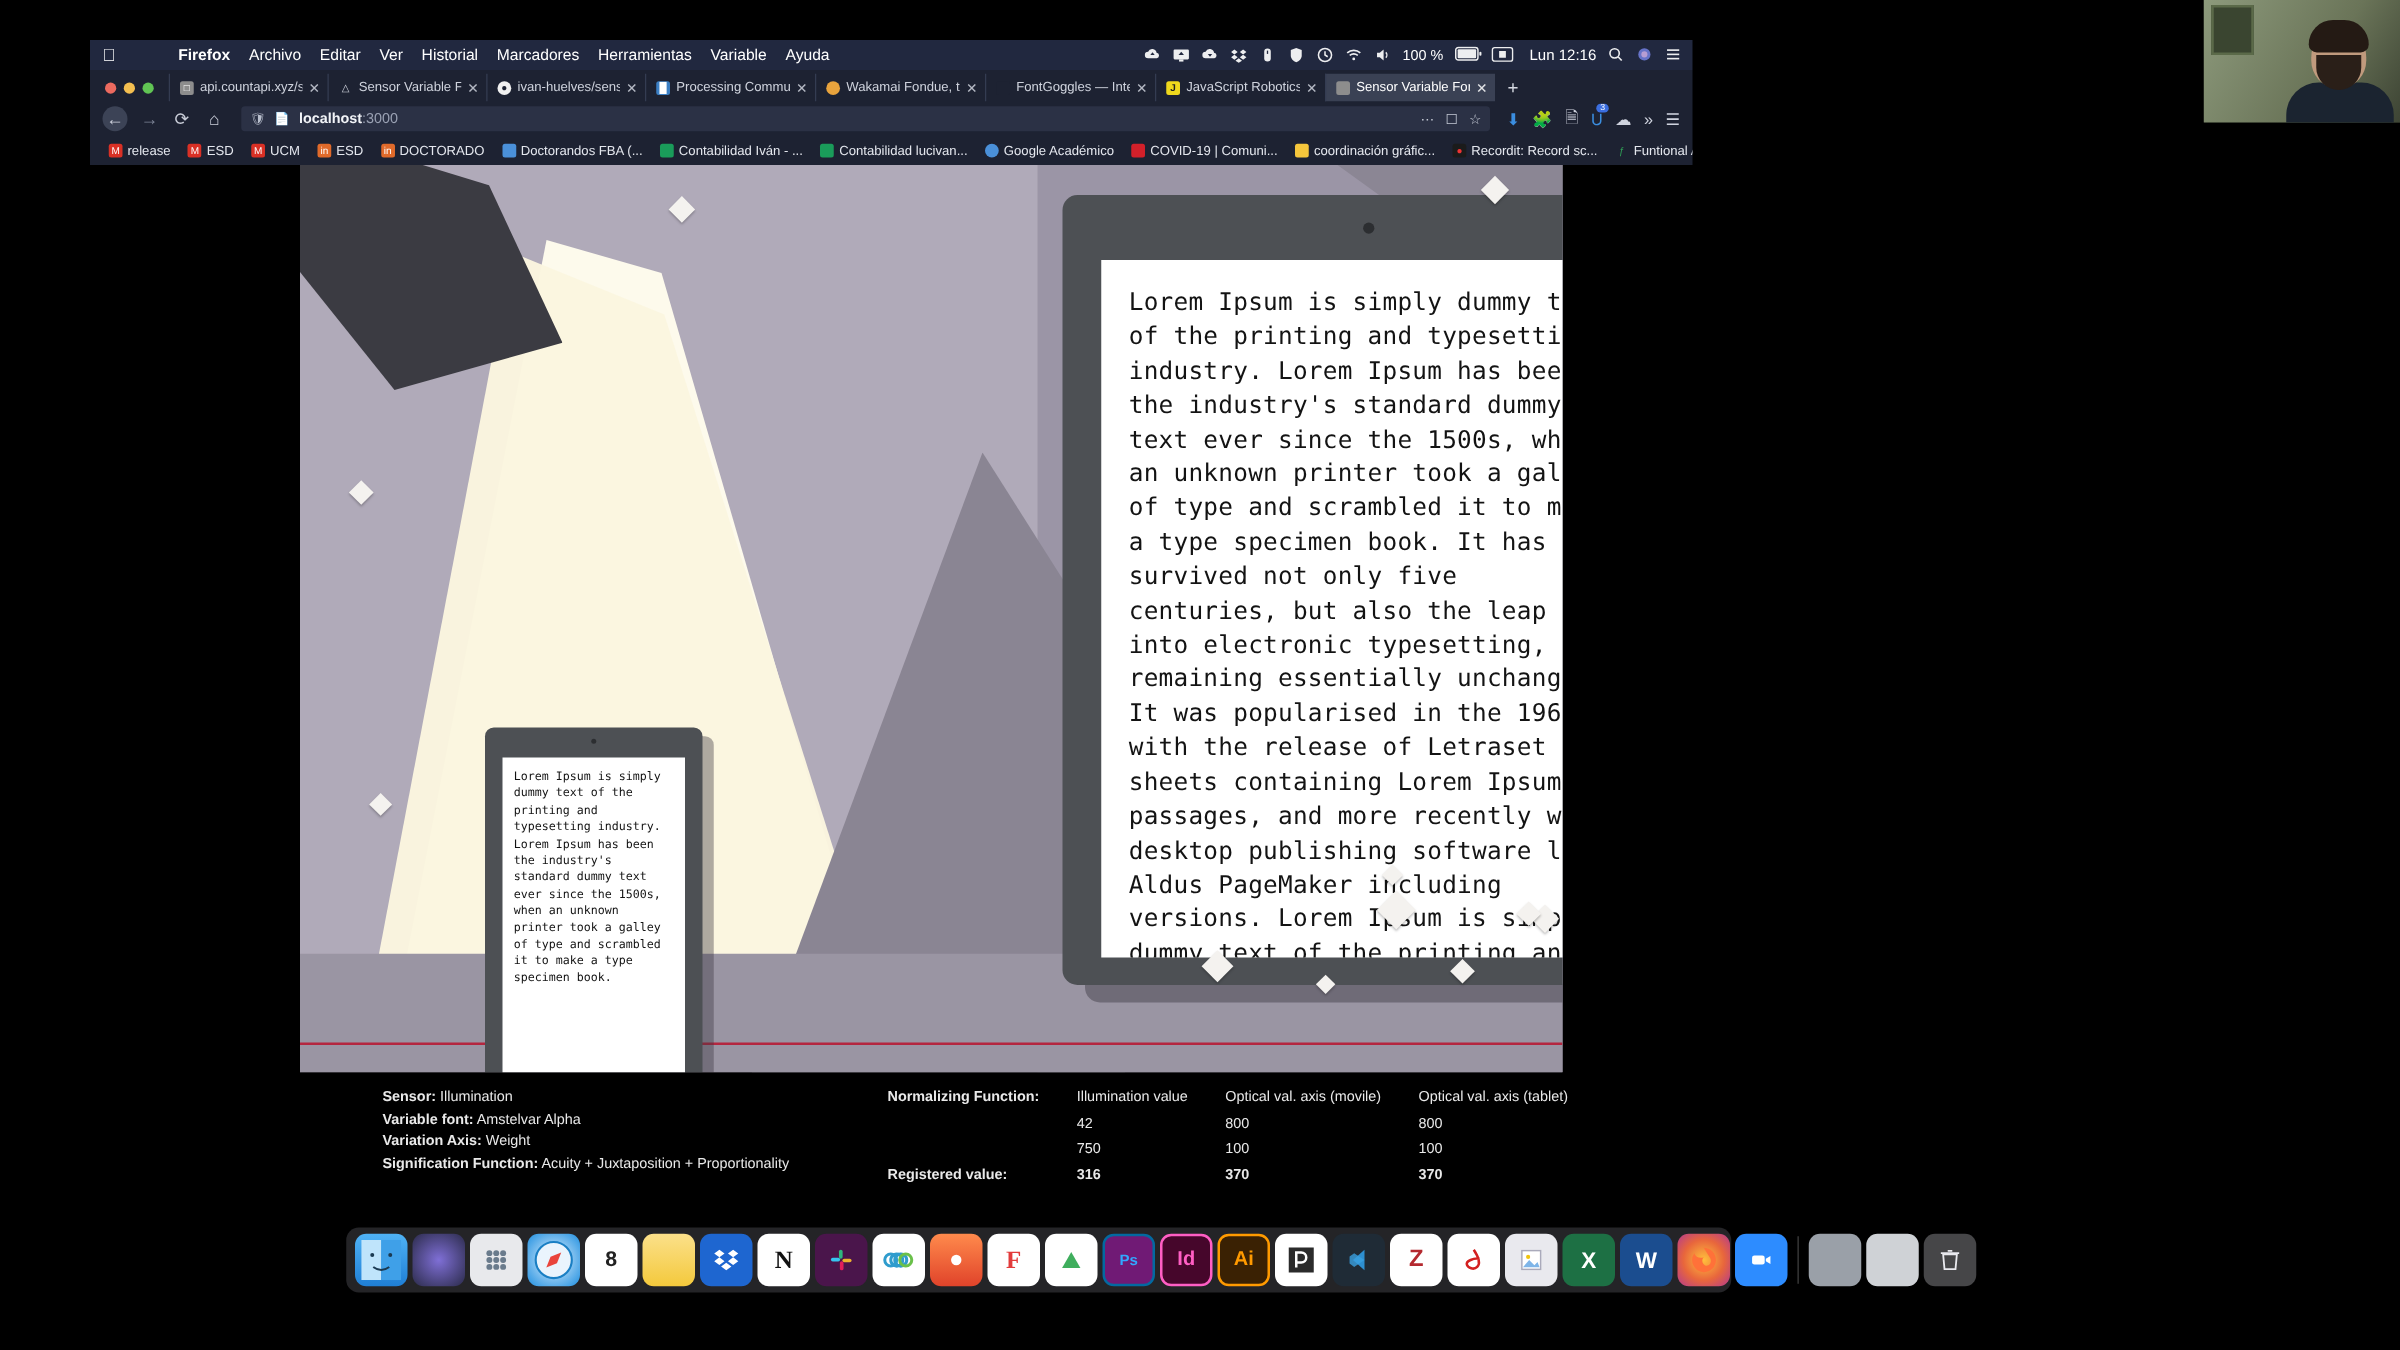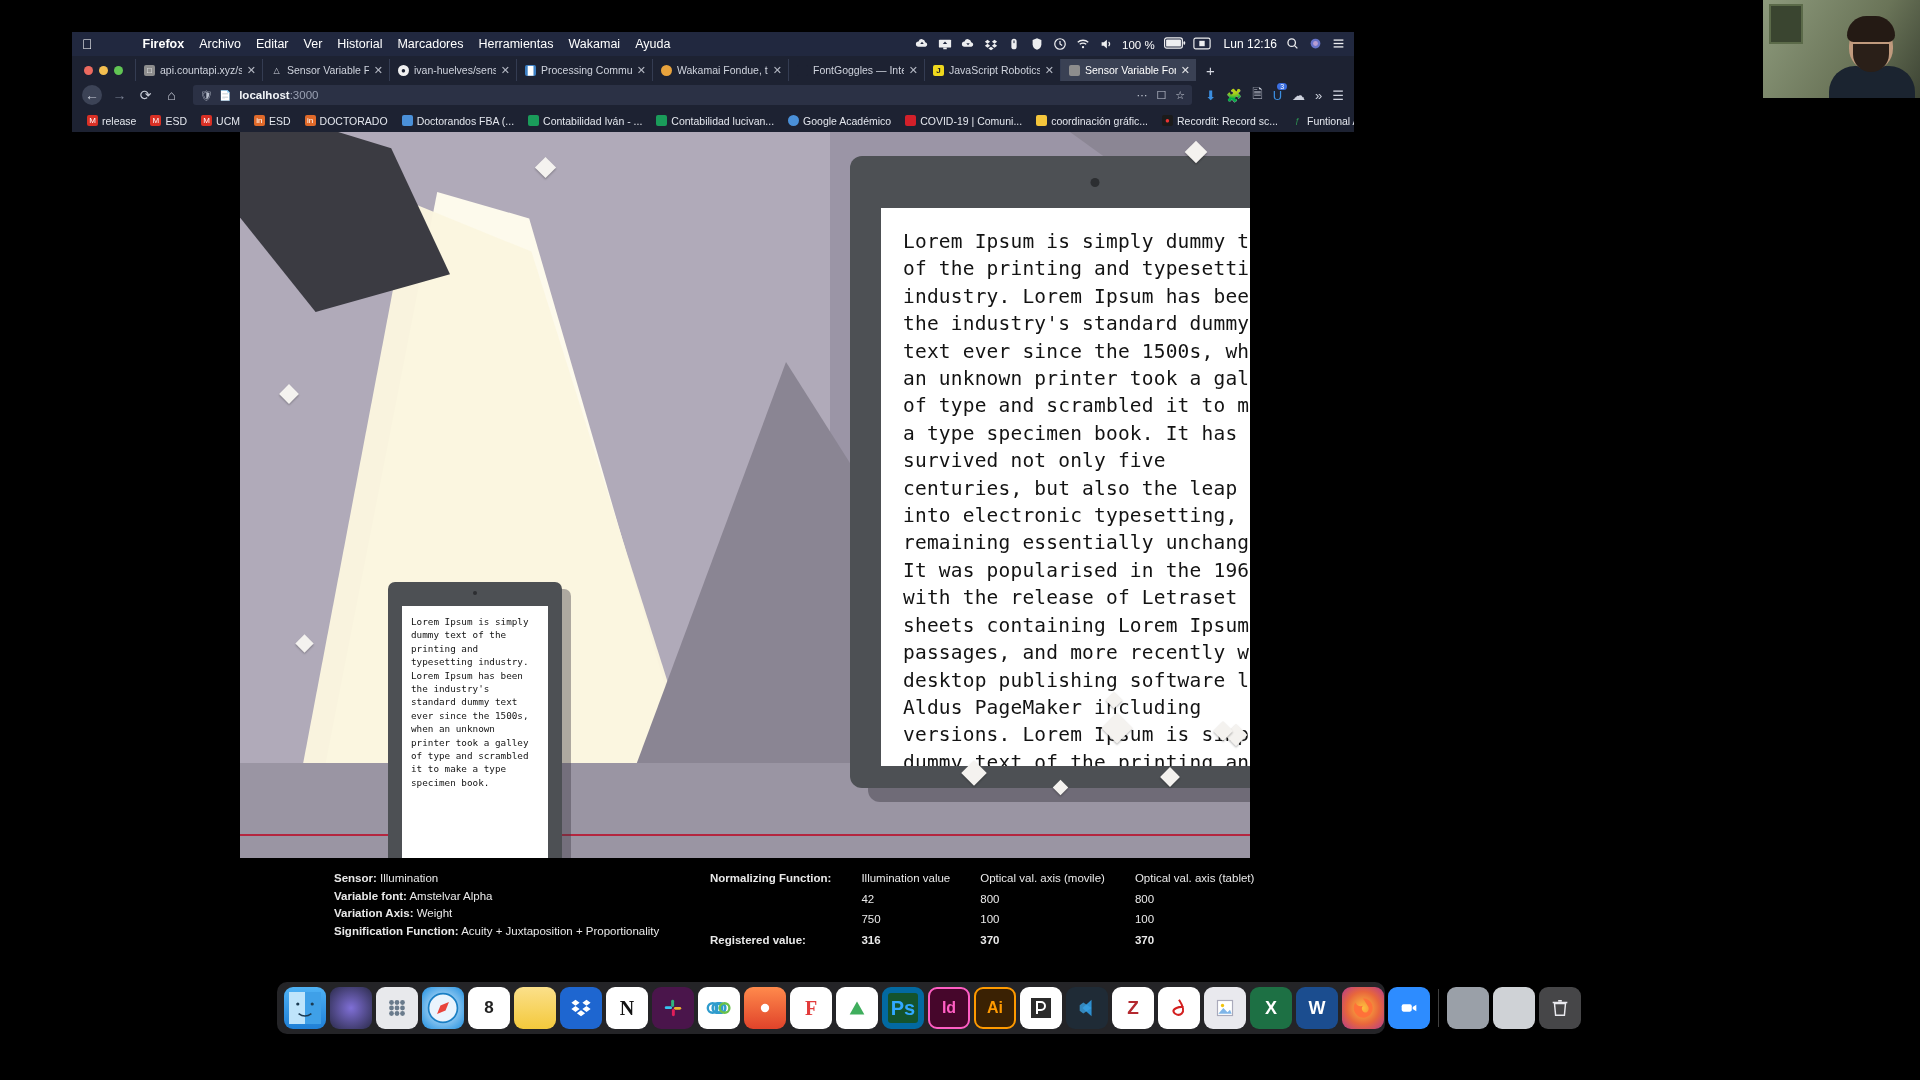--- a/index.html
+++ b/index.html
@@ -100,21 +100,21 @@
   .mobile .cam { position: absolute; left: 50%; top: 9px; transform: translateX(-50%); width: 4px; height: 4px; border-radius: 50%; background: #2c2e31; }
   .mobile .screen { position: absolute; left: 14px; top: 24px; right: 14px; bottom: 8px; background: #fff; overflow: hidden; padding: 9px 9px 0 9px; }
   .mobile .screen p { font-family: "DejaVu Sans Mono", "Liberation Mono", monospace; font-size: 9.3px; line-height: 13.4px; color: #131313; }
 
   .redline { position: absolute; left: 0; bottom: 22px; width: 100%; height: 2px; background: #b4263f; }
 
   .diamond { position: absolute; background: #f4f2ef; transform: rotate(45deg); box-shadow: 1px 1px 2px rgba(0,0,0,.25); }
 
   
   .infopanel { position: absolute; left: 0; top: 726px; width: 1282px; height: 116px; background: #000; color: #e9e9e9; font-size: 11.5px; padding: 12px 0 0 0; }
-  .infoleft { position: absolute; left: 234px; top: 12px; line-height: 17.5px; margin-left: 28px; }
+  .infoleft { position: absolute; left: 234px; top: 12px; line-height: 17.5px; }
   .infoleft b { font-weight: bold; }
   .inforight { position: absolute; left: 638px; top: 12px; }
   .itable { border-collapse: collapse; }
   .itable td { padding: 0 0 3px 0; line-height: 17.5px; font-size: 11.5px; vertical-align: top; white-space: nowrap; }
   .itable td.lab { font-weight: bold; padding-right: 30px; }
   .itable td.c { padding-right: 30px; }
   .itable td.hd { color: #e9e9e9; margin-top: 46px; }
   .itable td.bold { font-weight: bold; }
 
   
@@ -139,21 +139,21 @@
 
   <div class="menubar">
     <span class="apple"></span>
     <span class="mi bold">Firefox</span>
     <span class="mi">Archivo</span>
     <span class="mi">Editar</span>
     <span class="mi">Ver</span>
     <span class="mi">Historial</span>
     <span class="mi">Marcadores</span>
     <span class="mi">Herramientas</span>
-    <span class="mi">Wakamai</span>
+    <span class="mi">Variable</span>
     <span class="mi">Ayuda</span>
     <span class="spacer"></span>
     <span class="status">
       <span class="sicon">
         <svg viewBox="0 0 16 16" width="14" height="14">
             <path fill="#fff" d="M4 11a3 3 0 010-6 4 4 0 017.7.9A2.6 2.6 0 0112 11H4z"></path>
             <path fill="#21283f" d="M8 5.5l2 2.5H6z"></path>
           </svg>
       </span>
       <span class="sicon">
@@ -524,21 +524,21 @@
         </svg>
     </div>
     <div class="app" style="background:#fff;color:#e23b3b;font-size:20px;font-family:'Liberation Serif',serif">
       <span>F</span>
     </div>
     <div class="app" style="background:#fff">
       <svg viewBox="0 0 24 24" width="22" height="22">
           <path d="M4 19L12 5l8 14z" fill="#3fae5d"></path>
         </svg>
     </div>
-    <div class="app" style="background:#14532d;color:#31a8ff;font-size:20px;border:6px solid #0369a1">
+    <div class="app" style="background:#701a75;color:#31a8ff;font-size:12px;border:2px solid #0369a1">
       <span>Ps</span>
     </div>
     <div class="app" style="background:#46062b;color:#ff5ec4;font-size:16px;border:2px solid #ff5ec4">
       <span>Id</span>
     </div>
     <div class="app" style="background:#3a2103;color:#ff9a00;font-size:16px;border:2px solid #ff9a00">
       <span>Ai</span>
     </div>
     <div class="app" style="background:#fff">
       <svg viewBox="0 0 24 24" width="24" height="24">

